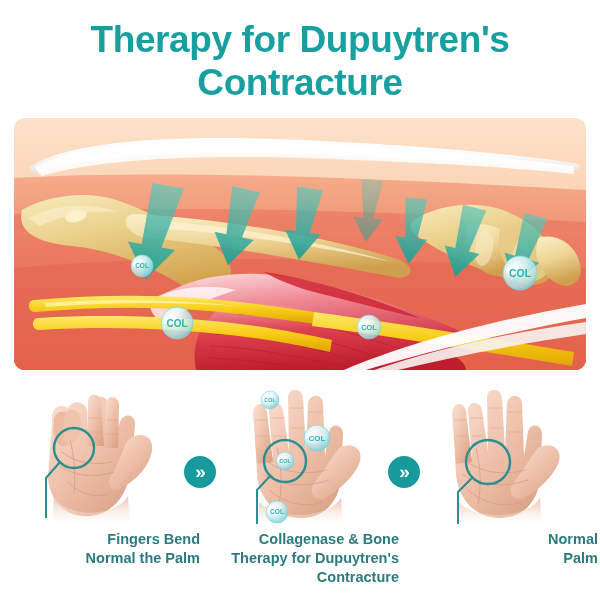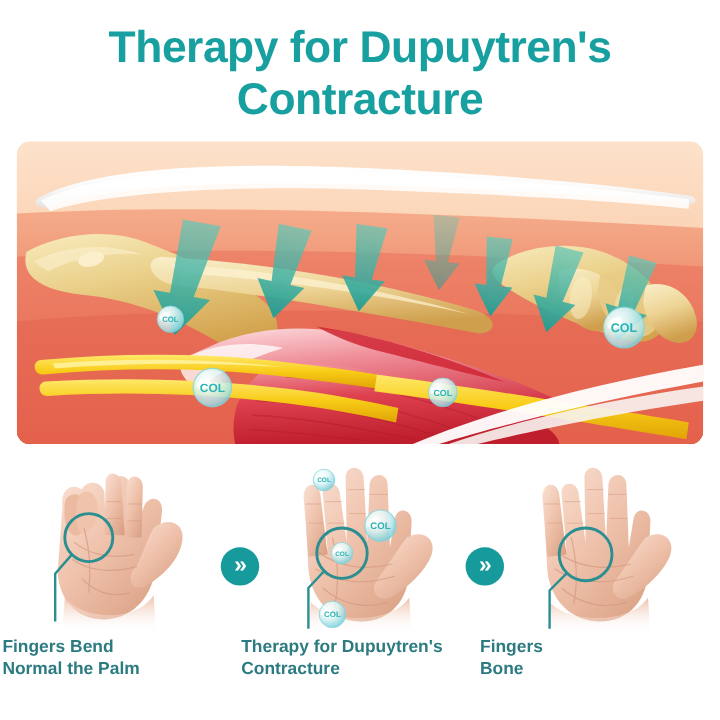--- a/index.html
+++ b/index.html
@@ -73,21 +73,21 @@
   .step-hand svg {
     display: block;
     width: 186px;
     height: 150px;
   }
   .step-caption {
     position: absolute;
     left: -6px;
     top: 152px;
     width: 198px;
-    text-align: left;
+    text-align: right;
     color: #2c7b80;
     font-size: 14.5px;
     font-weight: bold;
     line-height: 19px;
   }
   #step-1 { left: 8px; }
   #step-2 { left: 207px; }
   #step-3 { left: 406px; }
 
   
@@ -395,20 +395,21 @@
         </g>
         <g transform="translate(70,134)">
           <circle r="11" fill="url(#bubbleB)"></circle>
           <circle r="11" fill="none" stroke="#7fd4dd" stroke-width="0.8" opacity="0.85"></circle>
           <ellipse cx="-3.4" cy="-4.4" rx="4.4" ry="2.8" fill="#ffffff" opacity="0.9" transform="rotate(-28)"></ellipse>
           <text y="2.4" text-anchor="middle" font-family="Liberation Sans, sans-serif" font-size="6.6" font-weight="bold" fill="#2bb3b8">COL</text>
         </g>
       </svg>
     </div>
     <div class="step-caption">
+      <div>Collagenase &amp; Bone</div>
       <div>Therapy for Dupuytren's</div>
       <div>Contracture</div>
     </div>
   </div>
 
   <div class="step" id="step-3">
     <div class="step-hand">
       <svg viewBox="0 0 186 150" xmlns="http://www.w3.org/2000/svg">
         <defs>
           <linearGradient id="handC" x1="0.1" y1="0" x2="0.9" y2="1">
@@ -439,20 +440,20 @@
             <path d="M84,50 L98,50"></path>
           <path d="M101,34 L116,34"></path>
             <path d="M102,54 L117,54"></path>
         </g>
         <path d="M52,124 C70,142 120,142 134,120 L136,150 L50,150 Z" fill="url(#fadeC)"></path>
         <circle cx="82" cy="84" r="22" fill="none" stroke="#2b8f92" stroke-width="2.4"></circle>
         <path d="M67,99 L52,114 L52,146" fill="none" stroke="#2b8f92" stroke-width="2"></path>
       </svg>
     </div>
     <div class="step-caption">
-      <div>Fingers</div>
-      <div>Bone</div>
+      <div>Normal</div>
+      <div>Palm</div>
     </div>
   </div>
 </div>
 
 <div class="arrow-badge" id="arrow-badge-1">»</div>
 <div class="arrow-badge" id="arrow-badge-2">»</div>
 
 </body></html>

